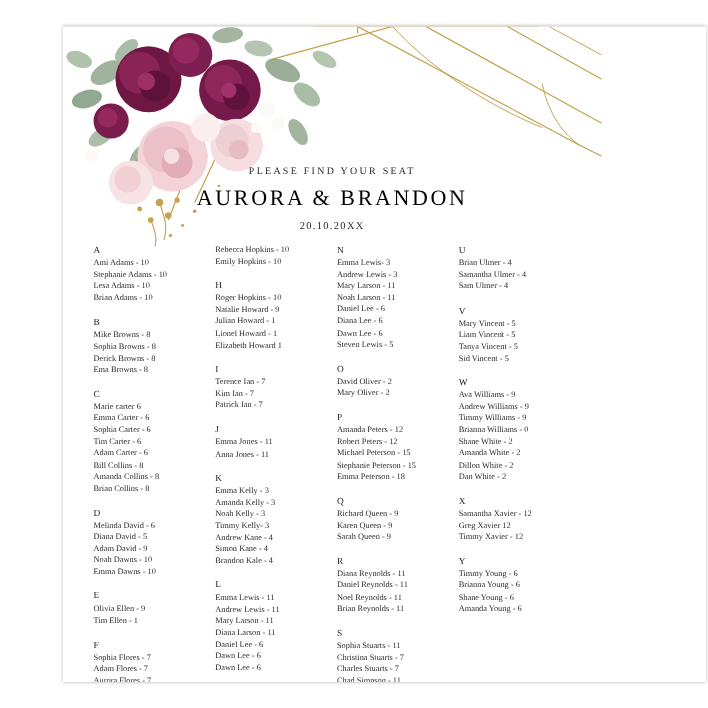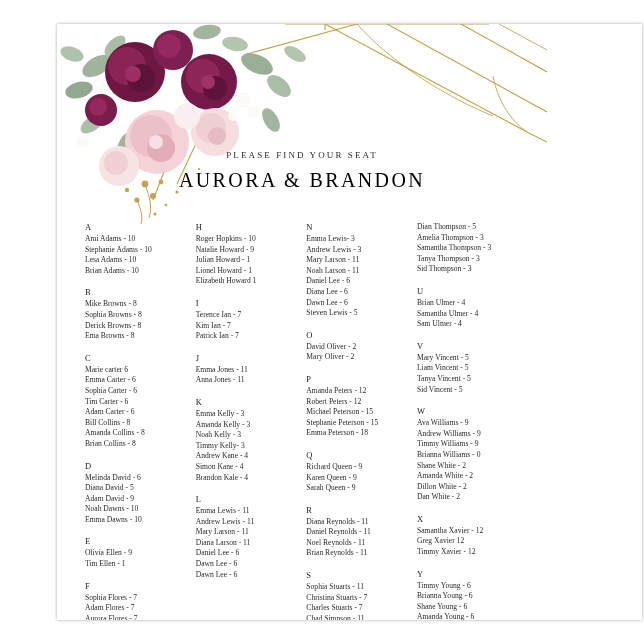--- a/index.html
+++ b/index.html
@@ -207,20 +207,21 @@
       </g>
       <g fill="none" stroke="#bfa05a" stroke-width="1">
         <path d="M 88 160 C 92 172 96 182 92 194"></path>
         <path d="M 80 176 C 84 186 86 192 84 200"></path>
       </g>
     </svg>
 
     <div class="header">
       <div class="find-seat">PLEASE FIND YOUR SEAT</div>
       <div class="couple">AURORA &amp; BRANDON</div>
+      <div class="date">20.10.20XX</div>
     </div>
 
     <div class="columns">
         <div class="col">
           <div class="group">
             <div class="group-letter">A</div>
             <div class="guest">Ami Adams - 10</div>
             <div class="guest">Stephanie Adams - 10</div>
             <div class="guest">Lesa Adams - 10</div>
             <div class="guest">Brian Adams - 10</div>
@@ -258,20 +259,24 @@
           </div>
           <div class="group">
             <div class="group-letter">F</div>
             <div class="guest">Sophia Flores - 7</div>
             <div class="guest">Adam Flores - 7</div>
             <div class="guest">Aurora Flores - 7</div>
           </div>
         </div>
         <div class="col">
           <div class="group">
+            <div class="guest">Rebecca Hopkins - 10</div>
+            <div class="guest">Emily Hopkins - 10</div>
+          </div>
+          <div class="group">
             <div class="group-letter">H</div>
             <div class="guest">Roger Hopkins - 10</div>
             <div class="guest">Natalie Howard - 9</div>
             <div class="guest">Julian Howard - 1</div>
             <div class="guest">Lionel Howard - 1</div>
             <div class="guest">Elizabeth Howard  1</div>
           </div>
           <div class="group">
             <div class="group-letter">I</div>
             <div class="guest">Terence Ian - 7</div>
@@ -345,27 +350,20 @@
           <div class="group">
             <div class="group-letter">S</div>
             <div class="guest">Sophia Stuarts - 11</div>
             <div class="guest">Christina Stuarts - 7</div>
             <div class="guest">Charles Stuarts - 7</div>
             <div class="guest">Chad Simpson - 11</div>
           </div>
         </div>
         <div class="col">
           <div class="group">
-            <div class="guest">Dian Thompson - 5</div>
-            <div class="guest">Amelia Thompson - 3</div>
-            <div class="guest">Samantha Thompson - 3</div>
-            <div class="guest">Tanya Thompson - 3</div>
-            <div class="guest">Sid Thompson - 3</div>
-          </div>
-          <div class="group">
             <div class="group-letter">U</div>
             <div class="guest">Brian Ulmer - 4</div>
             <div class="guest">Samantha Ulmer - 4</div>
             <div class="guest">Sam Ulmer - 4</div>
           </div>
           <div class="group">
             <div class="group-letter">V</div>
             <div class="guest">Mary Vincent - 5</div>
             <div class="guest">Liam Vincent - 5</div>
             <div class="guest">Tanya Vincent - 5</div>

